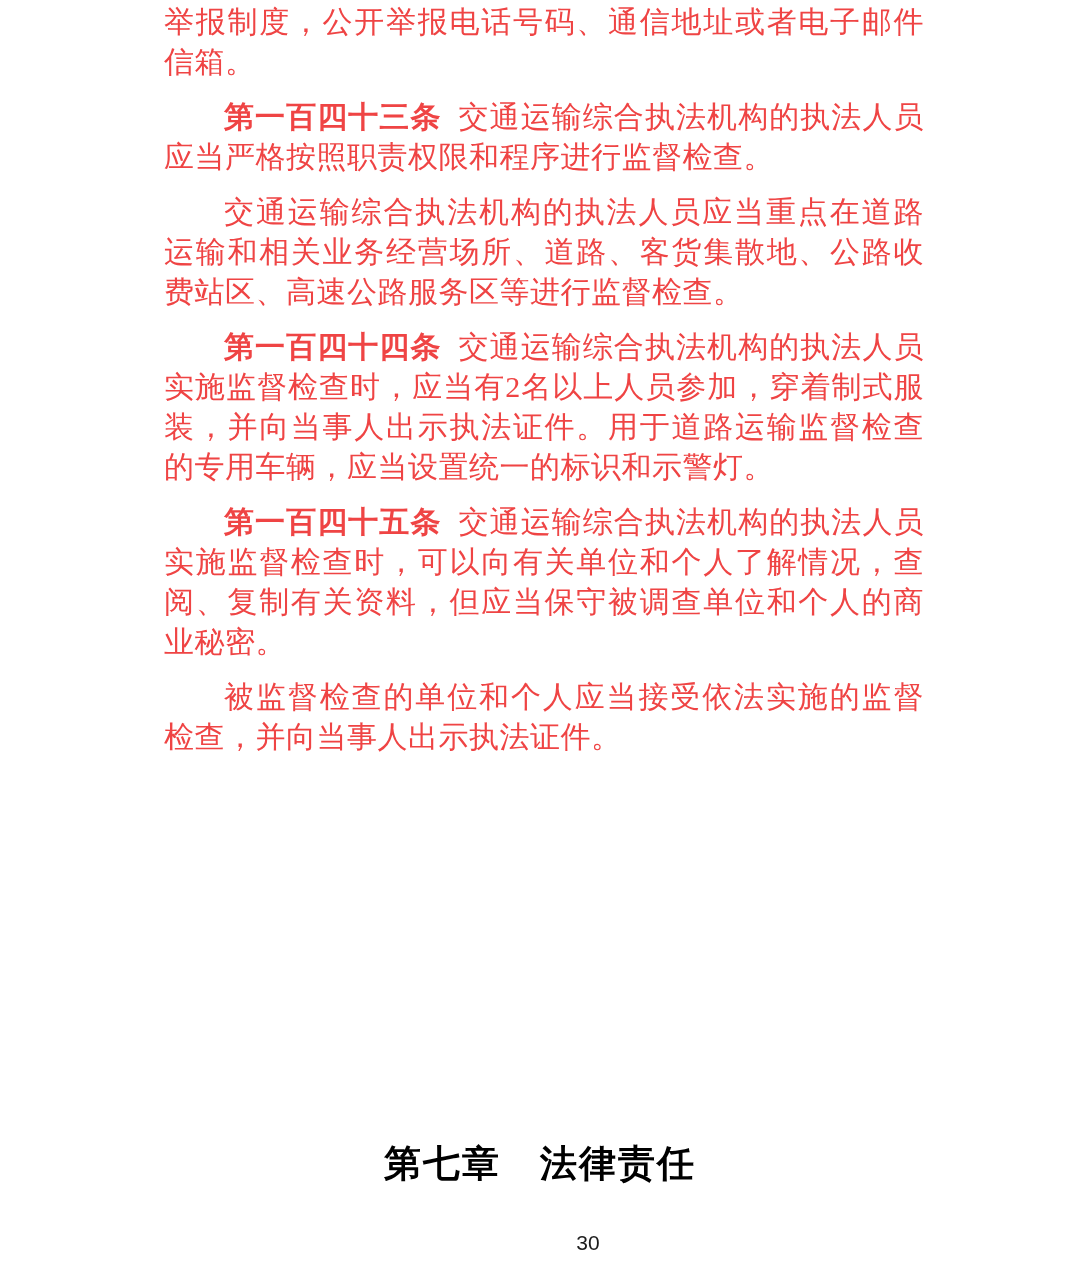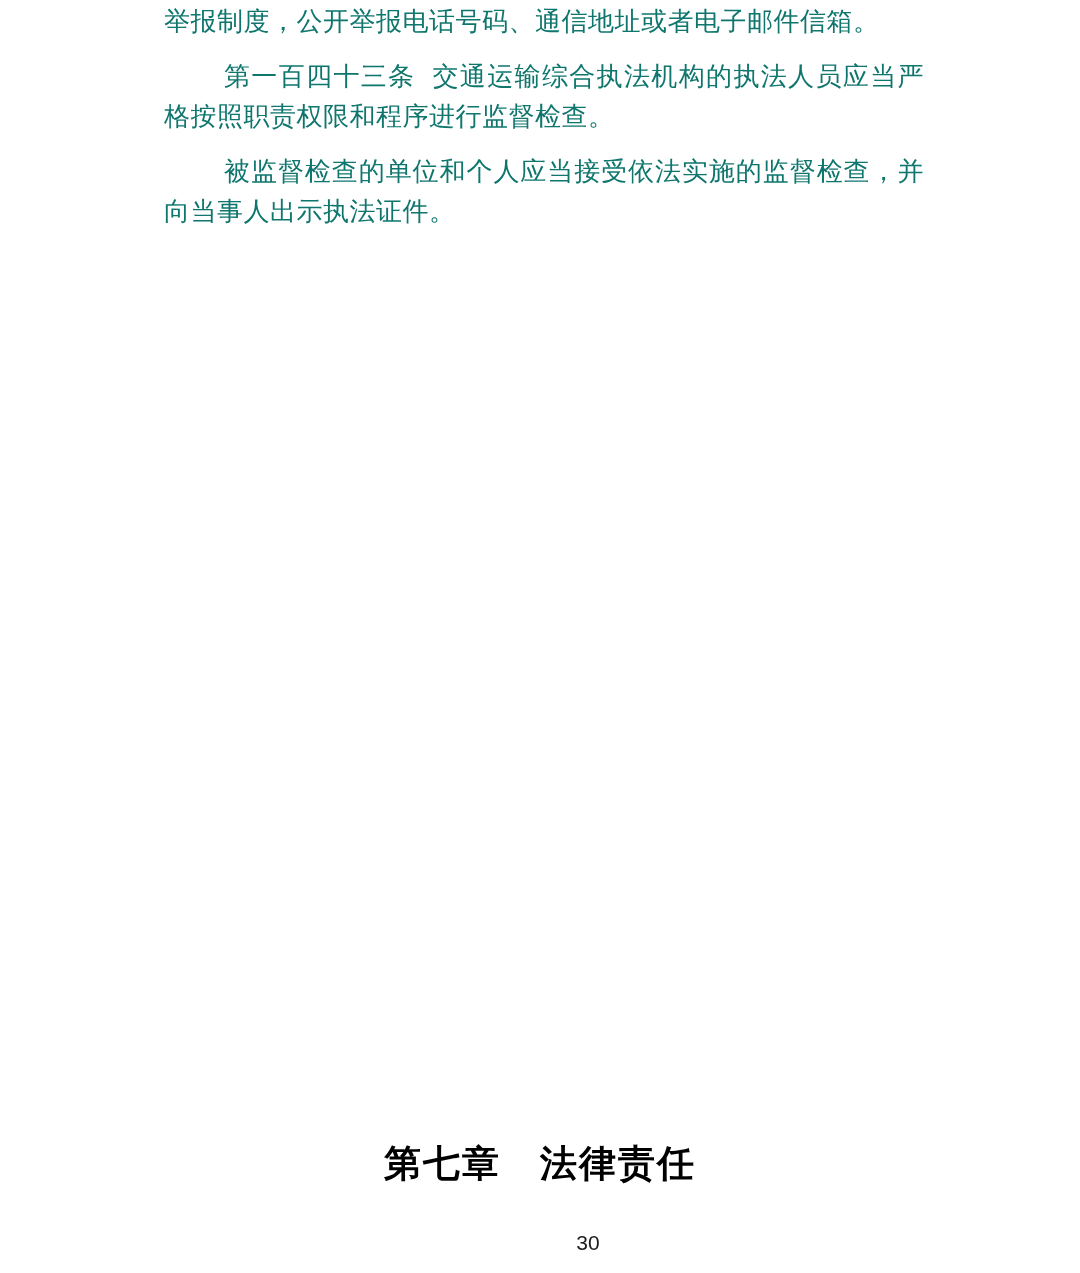--- a/index.html
+++ b/index.html
@@ -22,36 +22,36 @@
     background: #ffffff;
   }
   .body-text {
     position: absolute;
     left: 164px;
     top: 2px;
     width: 760px;
   }
   .para {
     margin: 0 0 15px 0;
-    font-size: 26px;
+    font-size: 30px;
     line-height: 40px;
-    color: #0f766e;
+    color: #ef4444;
     text-align: justify;
     text-justify: inter-ideograph;
     font-family: "Liberation Serif", serif;
     letter-spacing: 0.5px;
   }
   .para.indent {
     text-indent: 60px;
   }
   .para:last-child {
     margin-bottom: 0;
   }
   .article-num {
-    font-weight: normal;
+    font-weight: bold;
     margin-right: 17px;
   }
   .run {
     font-weight: normal;
   }
   .chapter {
     position: absolute;
     top: 1141px;
     left: 0;
     width: 1080px;
@@ -77,17 +77,20 @@
     padding-left: 48px;
   }
 </style>
 </head>
 <body>
 
 <div class="page">
   <div class="body-text">
       <p class="para"><span class="run">举报制度，公开举报电话号码、通信地址或者电子邮件信箱。</span></p>
       <p class="para indent"><span class="article-num">第一百四十三条</span><span class="run">交通运输综合执法机构的执法人员应当严格按照职责权限和程序进行监督检查。</span></p>
+      <p class="para indent"><span class="run">交通运输综合执法机构的执法人员应当重点在道路运输和相关业务经营场所、道路、客货集散地、公路收费站区、高速公路服务区等进行监督检查。</span></p>
+      <p class="para indent"><span class="article-num">第一百四十四条</span><span class="run">交通运输综合执法机构的执法人员实施监督检查时，应当有2名以上人员参加，穿着制式服装，并向当事人出示执法证件。用于道路运输监督检查的专用车辆，应当设置统一的标识和示警灯。</span></p>
+      <p class="para indent"><span class="article-num">第一百四十五条</span><span class="run">交通运输综合执法机构的执法人员实施监督检查时，可以向有关单位和个人了解情况，查阅、复制有关资料，但应当保守被调查单位和个人的商业秘密。</span></p>
       <p class="para indent"><span class="run">被监督检查的单位和个人应当接受依法实施的监督检查，并向当事人出示执法证件。</span></p>
     </div>
   <h2 class="chapter">第七章　法律责任</h2>
   <div class="page-number">30</div>
 </div>
 
 </body></html>

